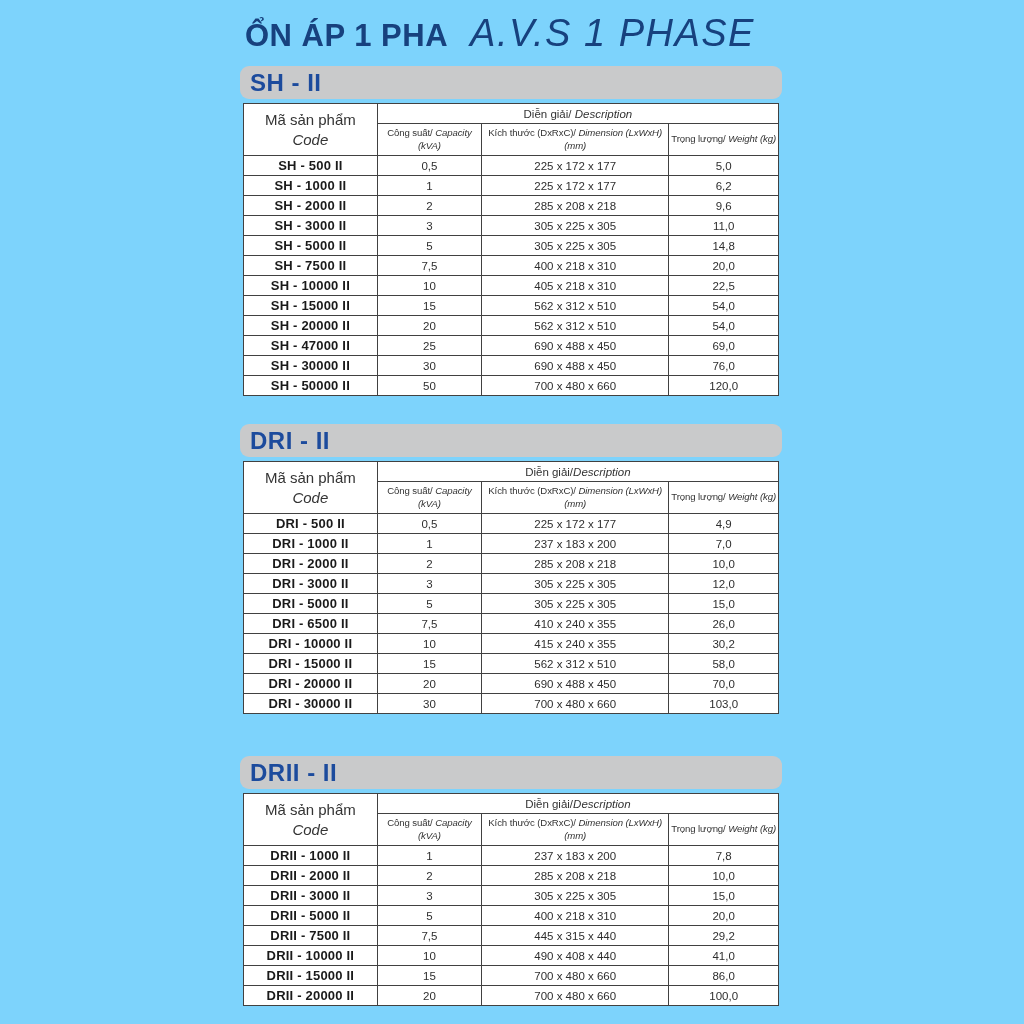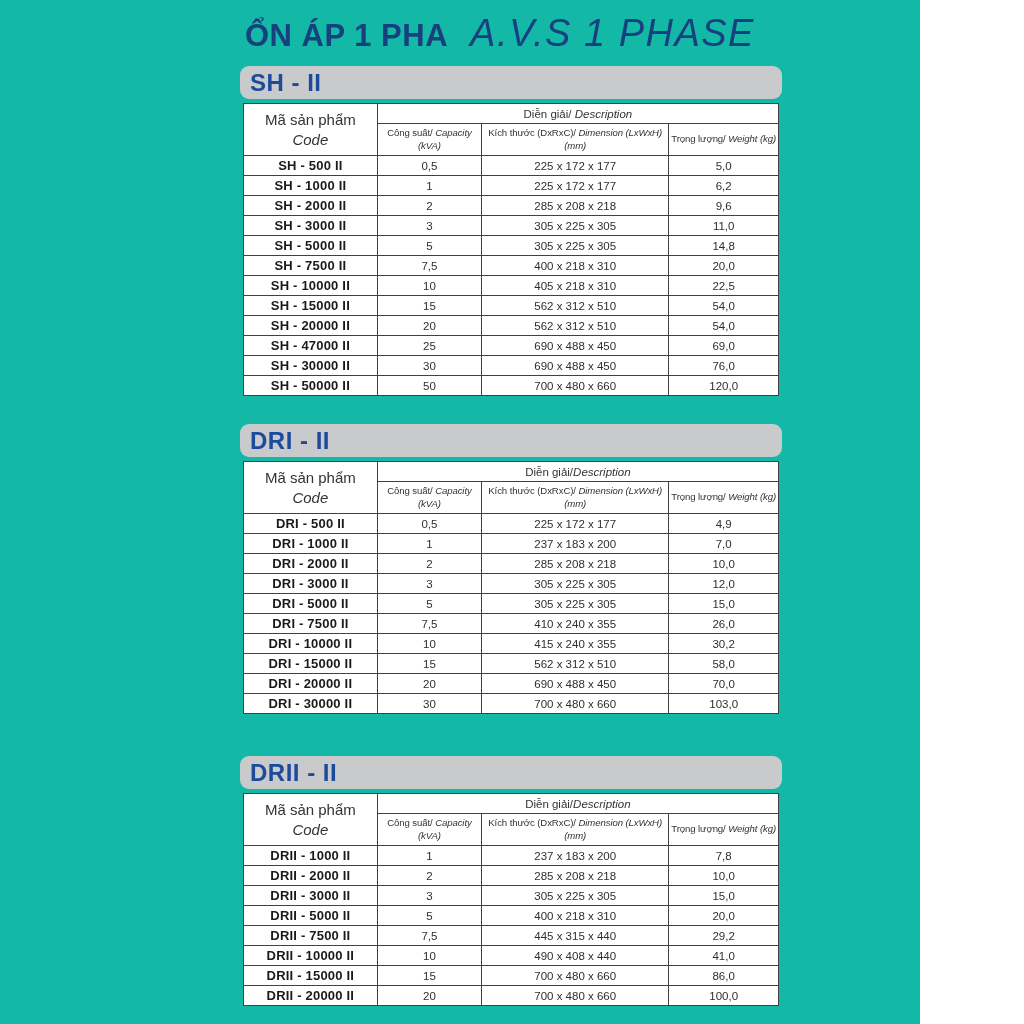--- a/index.html
+++ b/index.html
@@ -1,21 +1,21 @@
 <!DOCTYPE html>
 <html><head>
 <meta charset="utf-8">
 <style>
   html, body { margin: 0; padding: 0; background: #ffffff; }
   body {
     width: 1024px; height: 1024px;
     font-family: "Liberation Sans", sans-serif;
     color: #2b2b2b;
   }
-  .page { position: relative; width: 920px; height: 1024px; overflow: hidden; background: #14b8a6; }
+  .page { position: relative; width: 1024px; height: 1024px; overflow: hidden; background: #7dd3fc; }
   .content { position: absolute; left: 240px; top: 12px; width: 542px; }
 
   
   .title-row { display: flex; align-items: baseline; gap: 22px; padding-left: 5px; height: 42px; }
   .title-vn { font-size: 31px; font-weight: bold; color: #17417e; letter-spacing: 0.5px; white-space: nowrap; }
   .title-en { font-size: 38px; font-style: italic; color: #17417e; font-weight: 500; letter-spacing: 1.5px; white-space: nowrap; }
 
   
   .banner {
     height: 33px; background: #c9cacb; border-radius: 9px;
@@ -228,21 +228,21 @@
     <td>305 x 225 x 305</td>
     <td>12,0</td>
   </tr>
             <tr>
     <td class="code">DRI - 5000 II</td>
     <td>5</td>
     <td>305 x 225 x 305</td>
     <td>15,0</td>
   </tr>
             <tr>
-    <td class="code">DRI - 7500 II</td>
+    <td class="code">DRI - 6500 II</td>
     <td>7,5</td>
     <td>410 x 240 x 355</td>
     <td>26,0</td>
   </tr>
             <tr>
     <td class="code">DRI - 10000 II</td>
     <td>10</td>
     <td>415 x 240 x 355</td>
     <td>30,2</td>
   </tr>

